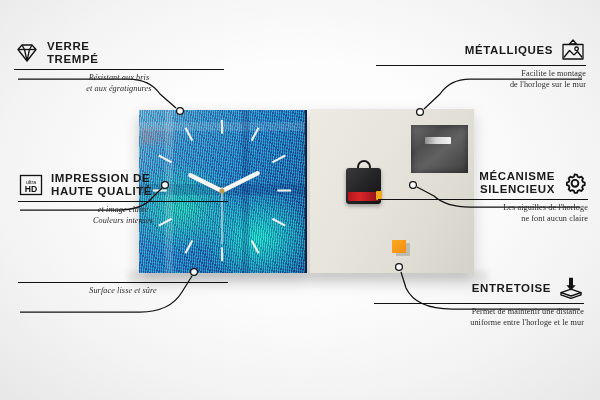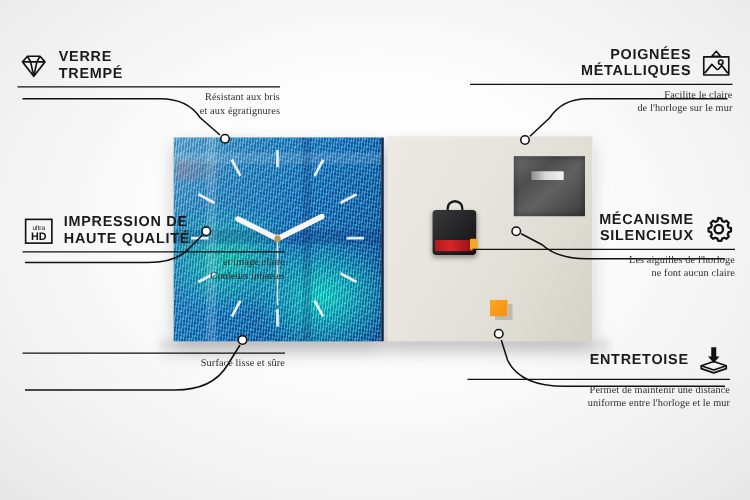--- a/index.html
+++ b/index.html
@@ -37,21 +37,21 @@
     height: 1px; background: #111; margin-top: 3px; width: 100%;
   }
   .feature .desc {
     font-family: "Liberation Serif", serif;
     font-size: 8.2px;
     color: #2b2b2b;
     line-height: 1.32;
     margin-top: 3px;
     letter-spacing: 0.1px;
   }
-  .feature.left .desc { text-align: right; }
+  .feature.left .desc { text-align: center; font-style: italic; }
   .feature.right .desc { text-align: right; }
 
   .ico { width: 26px; height: 24px; flex: 0 0 26px; display: block; }
 
   
   #f-verre      { left: 14px;  top: 40px; }
   #f-impression { left: 18px;  top: 172px; }
   #f-bords      { left: 18px;  top: 279px; }
   #f-poignees   { left: 376px; top: 38px;  }
   #f-mecanisme  { left: 378px; top: 170px; }
@@ -250,36 +250,35 @@
   <div class="feature left" id="f-bords">
     <div class="rule"></div>
     <div class="desc">
       <div>Surface lisse et sûre</div>
     </div>
   </div>
 
   <div class="feature right" id="f-poignees">
     <div class="head">
       <div class="title">
-        <div>POIGNÉES</div>
         <div>MÉTALLIQUES</div>
       </div>
       <svg class="ico" viewBox="0 0 26 24">
         <g fill="none" stroke="#111" stroke-width="1.3" stroke-linejoin="round">
           <path d="M13,2 L9.5,6 L16.5,6 Z"></path>
           <rect x="3" y="6.5" width="20" height="14.5"></rect>
           <path d="M3.8,19.5 L9.5,12.5 L14,17"></path>
           <path d="M14,17 L17.5,13.5 L22.2,19.5"></path>
           <circle cx="16.6" cy="10.8" r="1.8"></circle>
         </g>
       </svg>
     </div>
     <div class="rule"></div>
     <div class="desc">
-      <div>Facilite le claire</div>
+      <div>Facilite le montage</div>
       <div>de l'horloge sur le mur</div>
     </div>
   </div>
 
   <div class="feature right" id="f-mecanisme">
     <div class="head">
       <div class="title">
         <div>MÉCANISME</div>
         <div>SILENCIEUX</div>
       </div>

